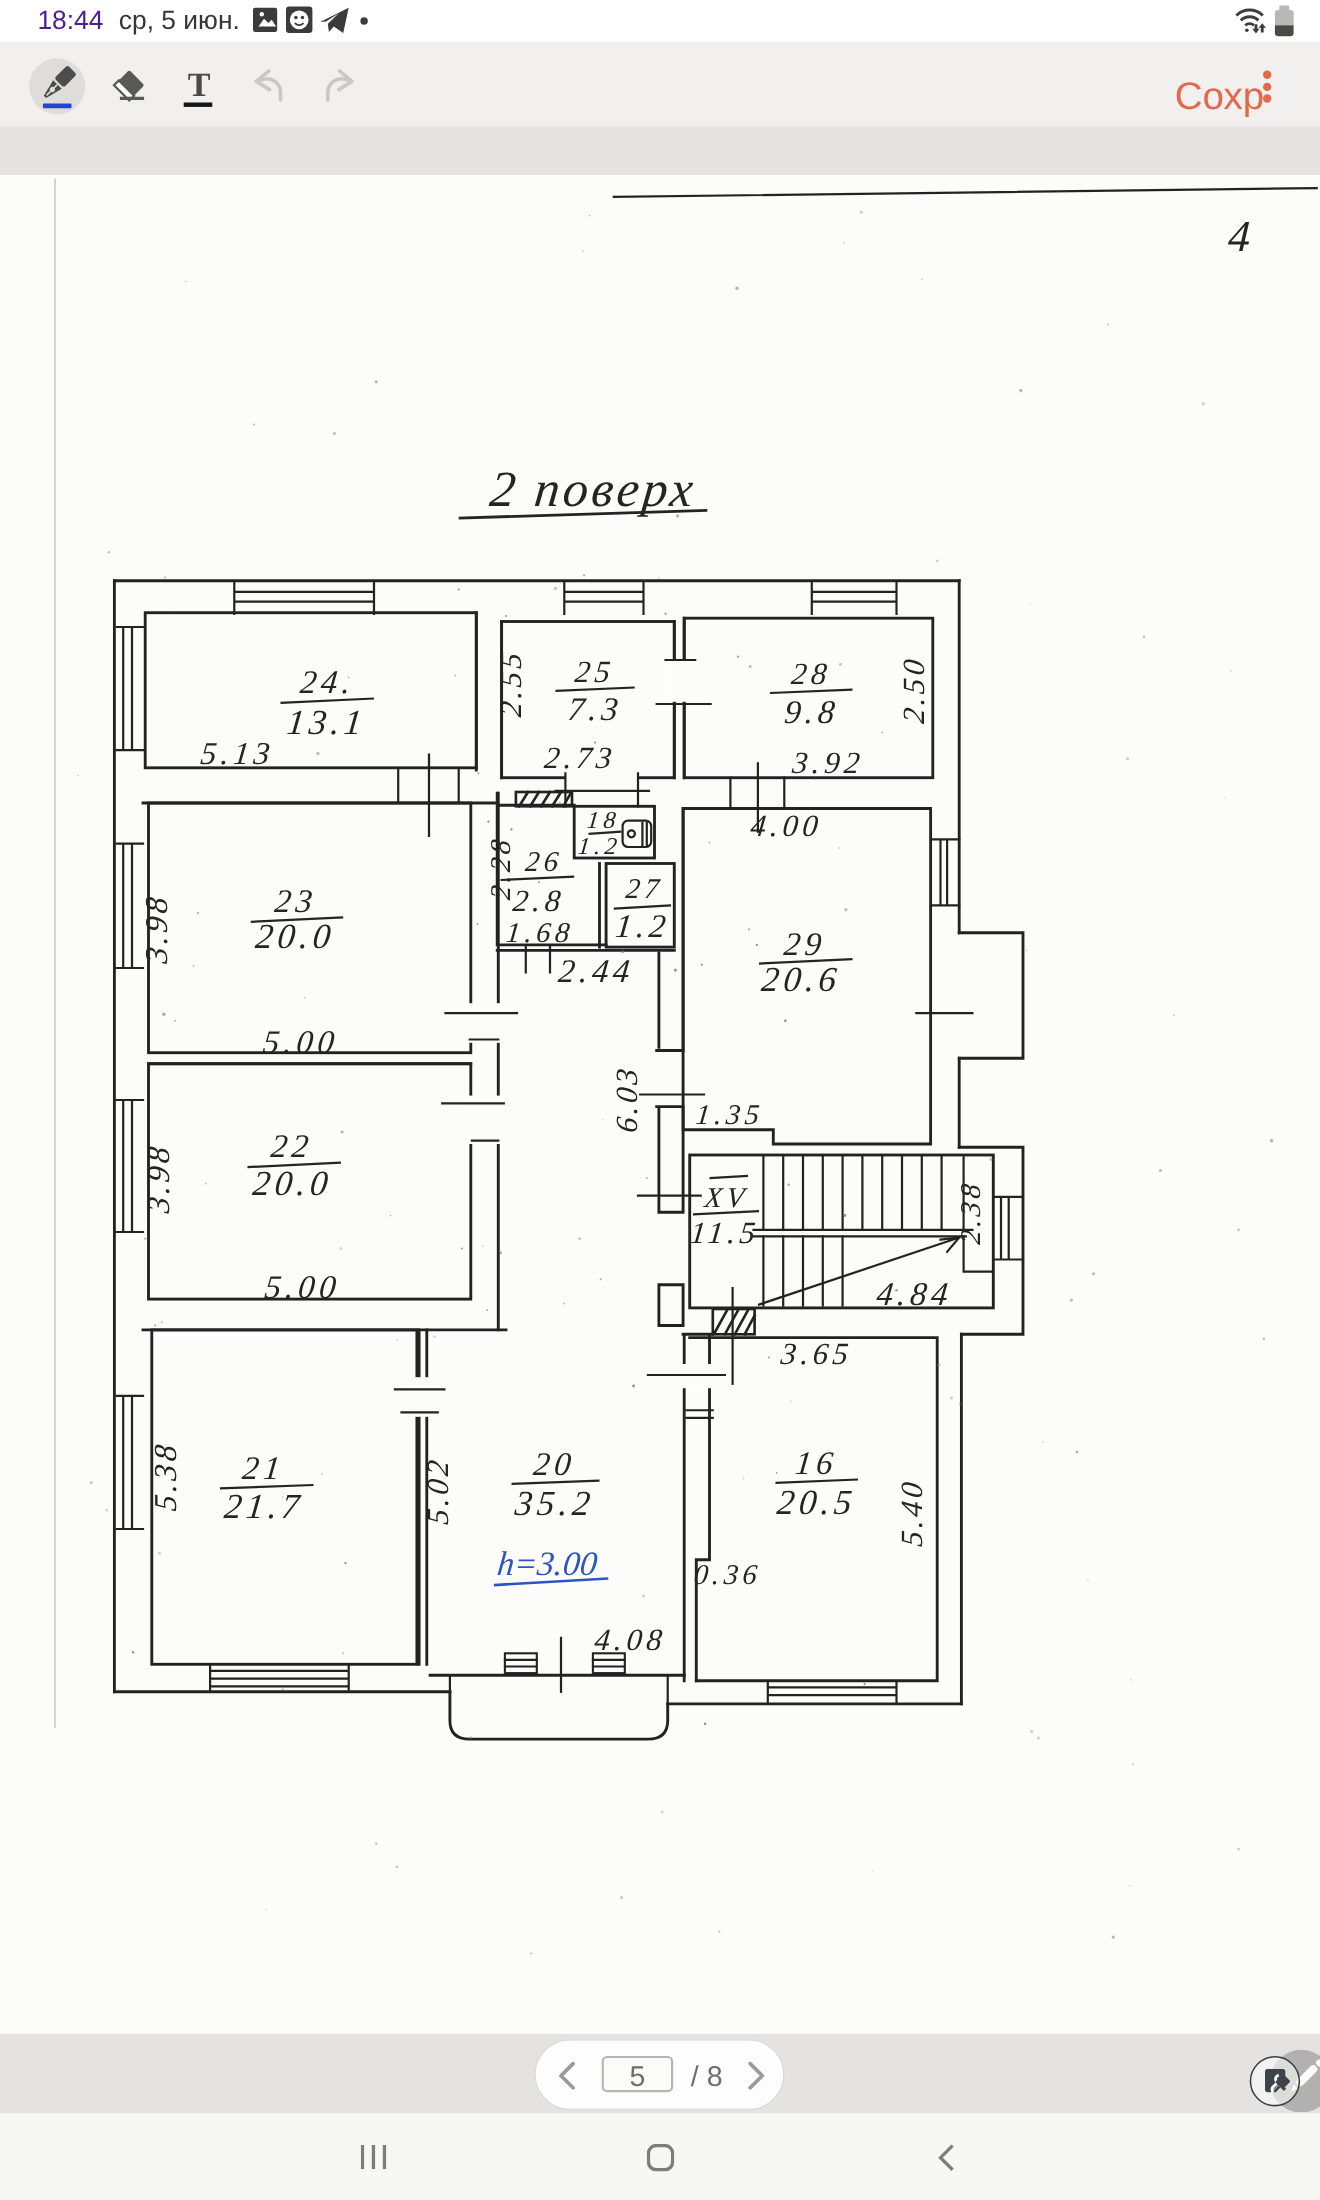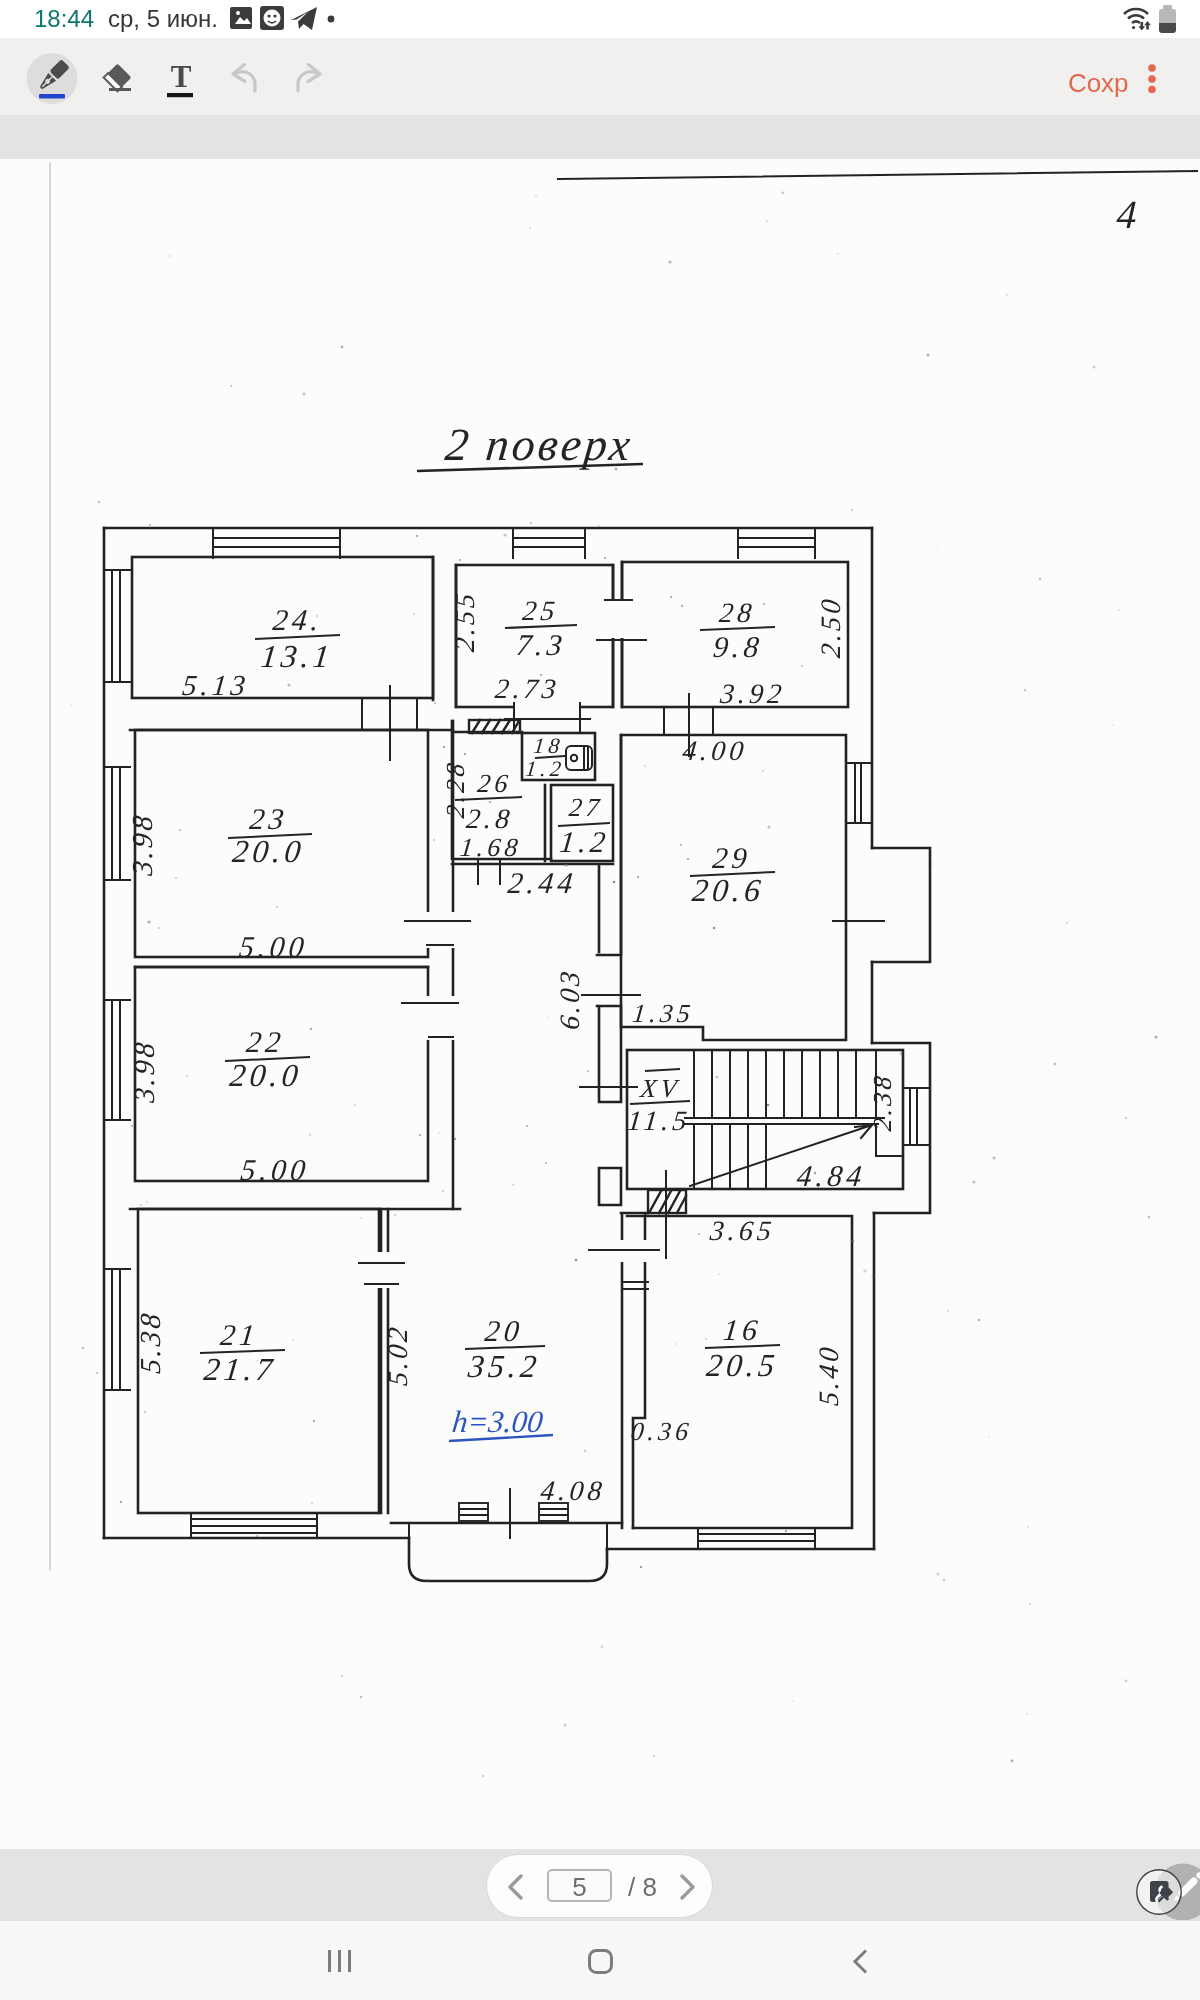--- a/index.html
+++ b/index.html
@@ -5,21 +5,21 @@
   html,body{margin:0;padding:0;}
   body{width:1200px;height:2000px;position:relative;overflow:hidden;
        font-family:"Liberation Sans",sans-serif;background:#e4e3e2;}
   .abs{position:absolute;}
 </style>
 </head>
 <body>
 
 <div class="abs" style="left:0;top:0;width:1200px;height:38px;background:#ffffff;"></div>
 
-<div class="abs" style="left:34px;top:5px;font-size:24px;color:#0f766e;">18:44</div>
+<div class="abs" style="left:34px;top:5px;font-size:24px;color:#4c1d95;">18:44</div>
 
 <div class="abs" style="left:108px;top:5px;font-size:24px;color:#363636;">ср, 5 июн.</div>
 
 <svg class="abs" style="left:228px;top:4px;" width="120" height="30" viewBox="0 0 120 30">
 
   <g fill="#3b3b3b">
     <path d="M4 3 h18 a2 2 0 0 1 2 2 v18 a2 2 0 0 1 -2 2 h-18 a2 2 0 0 1 -2-2 v-18 a2 2 0 0 1 2-2 z
              M7 20 l5-7 4 4 3-3 4 6 z" fill-rule="evenodd"></path>
     <circle cx="10" cy="9" r="2" fill="#ffffff"></circle>
   </g>
@@ -86,21 +86,21 @@
 <svg class="abs" style="left:226px;top:58px;" width="36" height="38" viewBox="0 0 36 38">
   <path d="M29 33 V26 A12.5 12.5 0 0 0 13.5 14 L10.5 15" stroke="#c9c8c7" stroke-width="3.3" fill="none" stroke-linecap="round"></path>
   <path d="M18.5 6.5 L7 16 L19 23.5" stroke="#c9c8c7" stroke-width="3.3" fill="none" stroke-linecap="round" stroke-linejoin="round"></path>
 </svg>
 
 <svg class="abs" style="left:291px;top:58px;" width="36" height="38" viewBox="0 0 36 38">
   <path d="M7 33 V26 A12.5 12.5 0 0 1 22.5 14 L25.5 15" stroke="#c9c8c7" stroke-width="3.3" fill="none" stroke-linecap="round"></path>
   <path d="M17.5 6.5 L29 16 L17 23.5" stroke="#c9c8c7" stroke-width="3.3" fill="none" stroke-linecap="round" stroke-linejoin="round"></path>
 </svg>
 
-<div class="abs" style="left:1068px;top:68px;font-size:26px;color:#e2694b;">Сохр</div>
+<div class="abs" style="left:1068px;top:68px;font-size:35px;color:#e2694b;">Сохр</div>
 
 <svg class="abs" style="left:1144px;top:60px;" width="16" height="38">
   <circle cx="8" cy="8" r="3.8" fill="#e2694b"></circle>
   <circle cx="8" cy="19" r="3.8" fill="#e2694b"></circle>
   <circle cx="8" cy="29.5" r="3.8" fill="#e2694b"></circle>
 </svg>
 
 <div class="abs" style="left:0;top:159px;width:1200px;height:1690px;background:#fcfcfb;"></div>
 
 <svg id="plan" class="abs" style="left:0;top:0;" width="1200" height="2000" viewBox="0 0 1200 2000">

